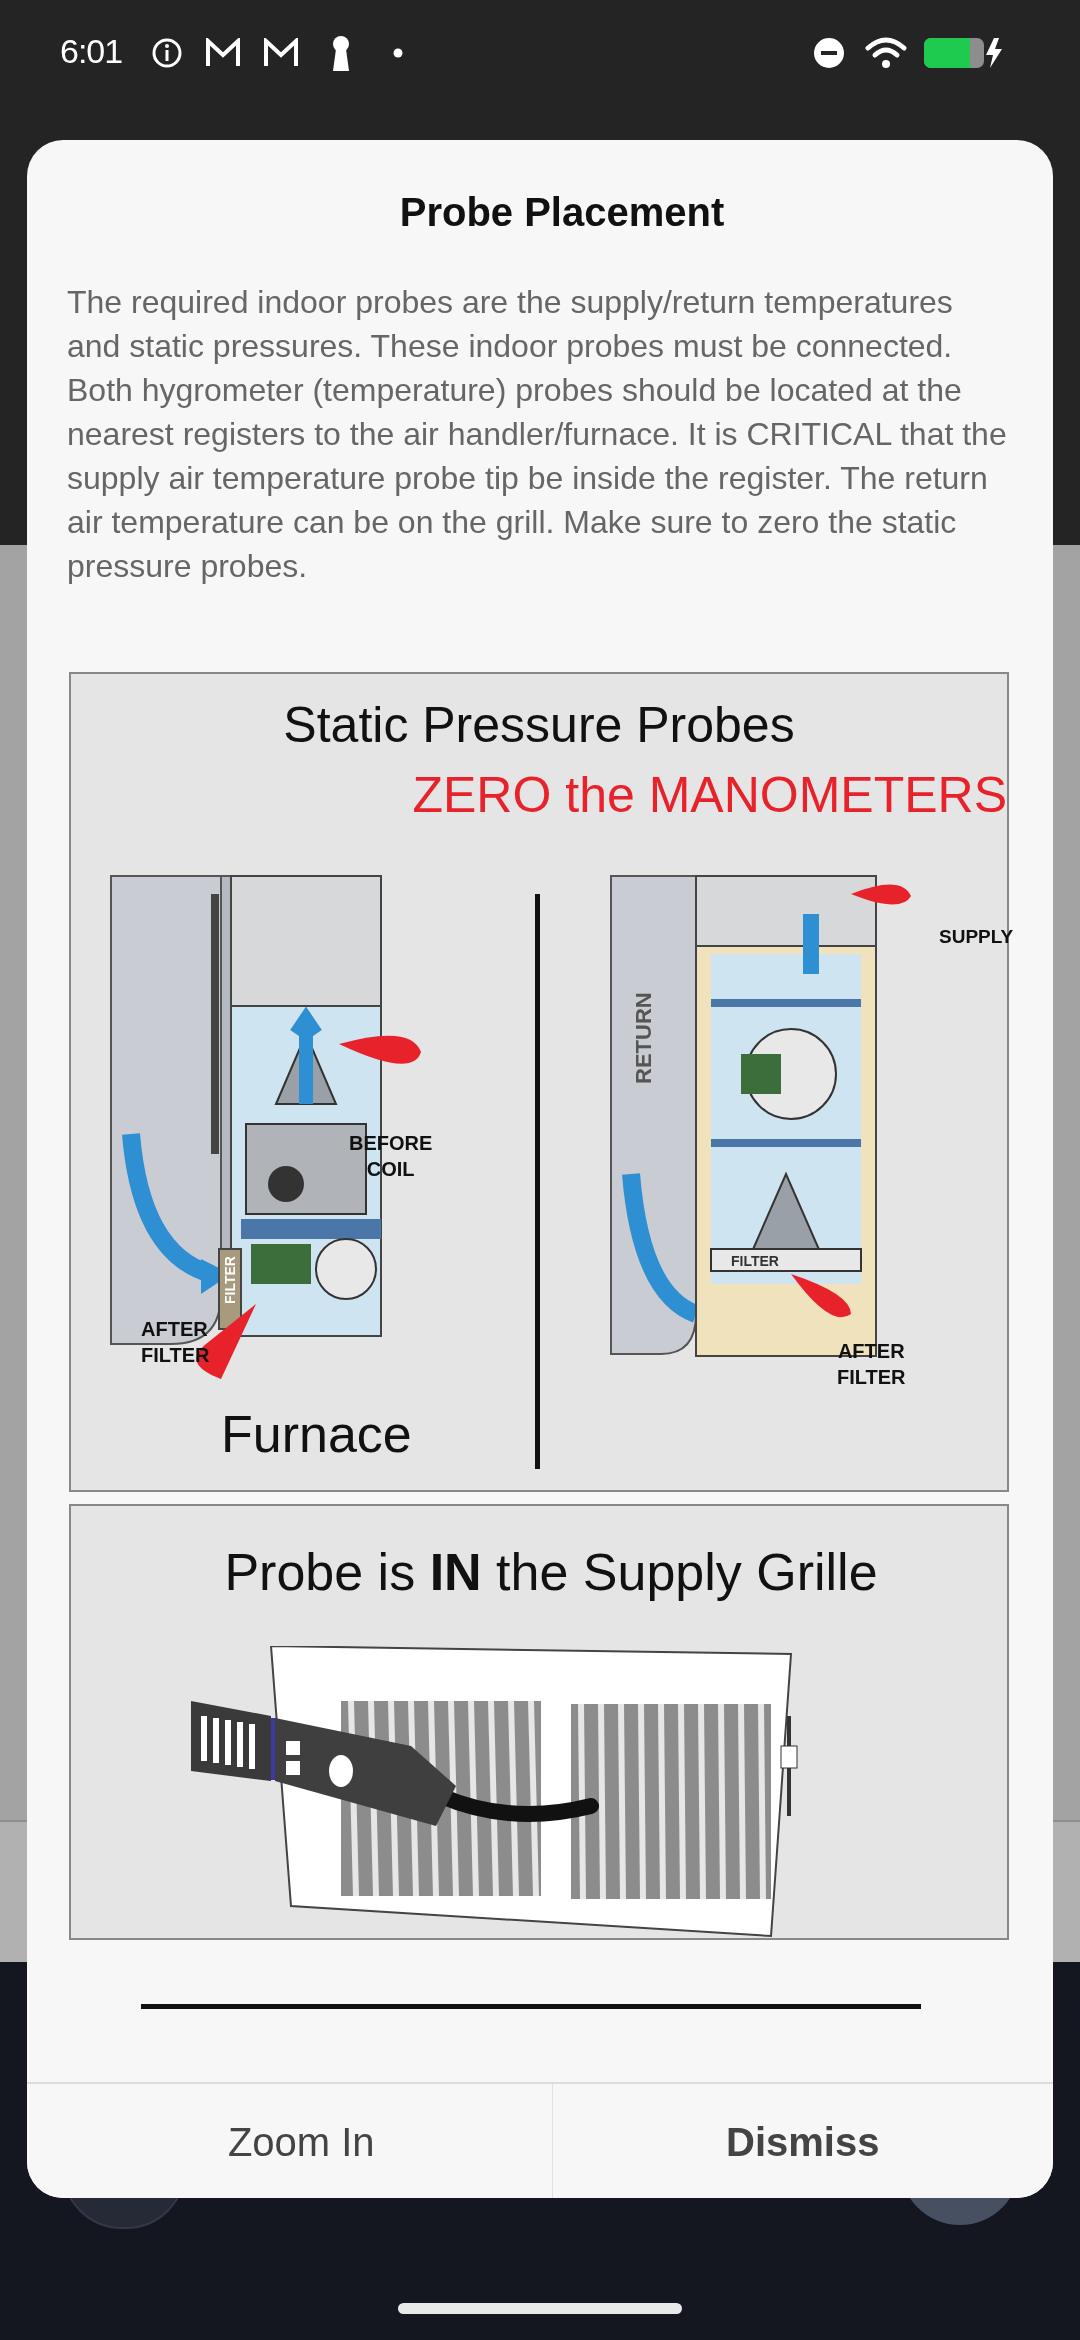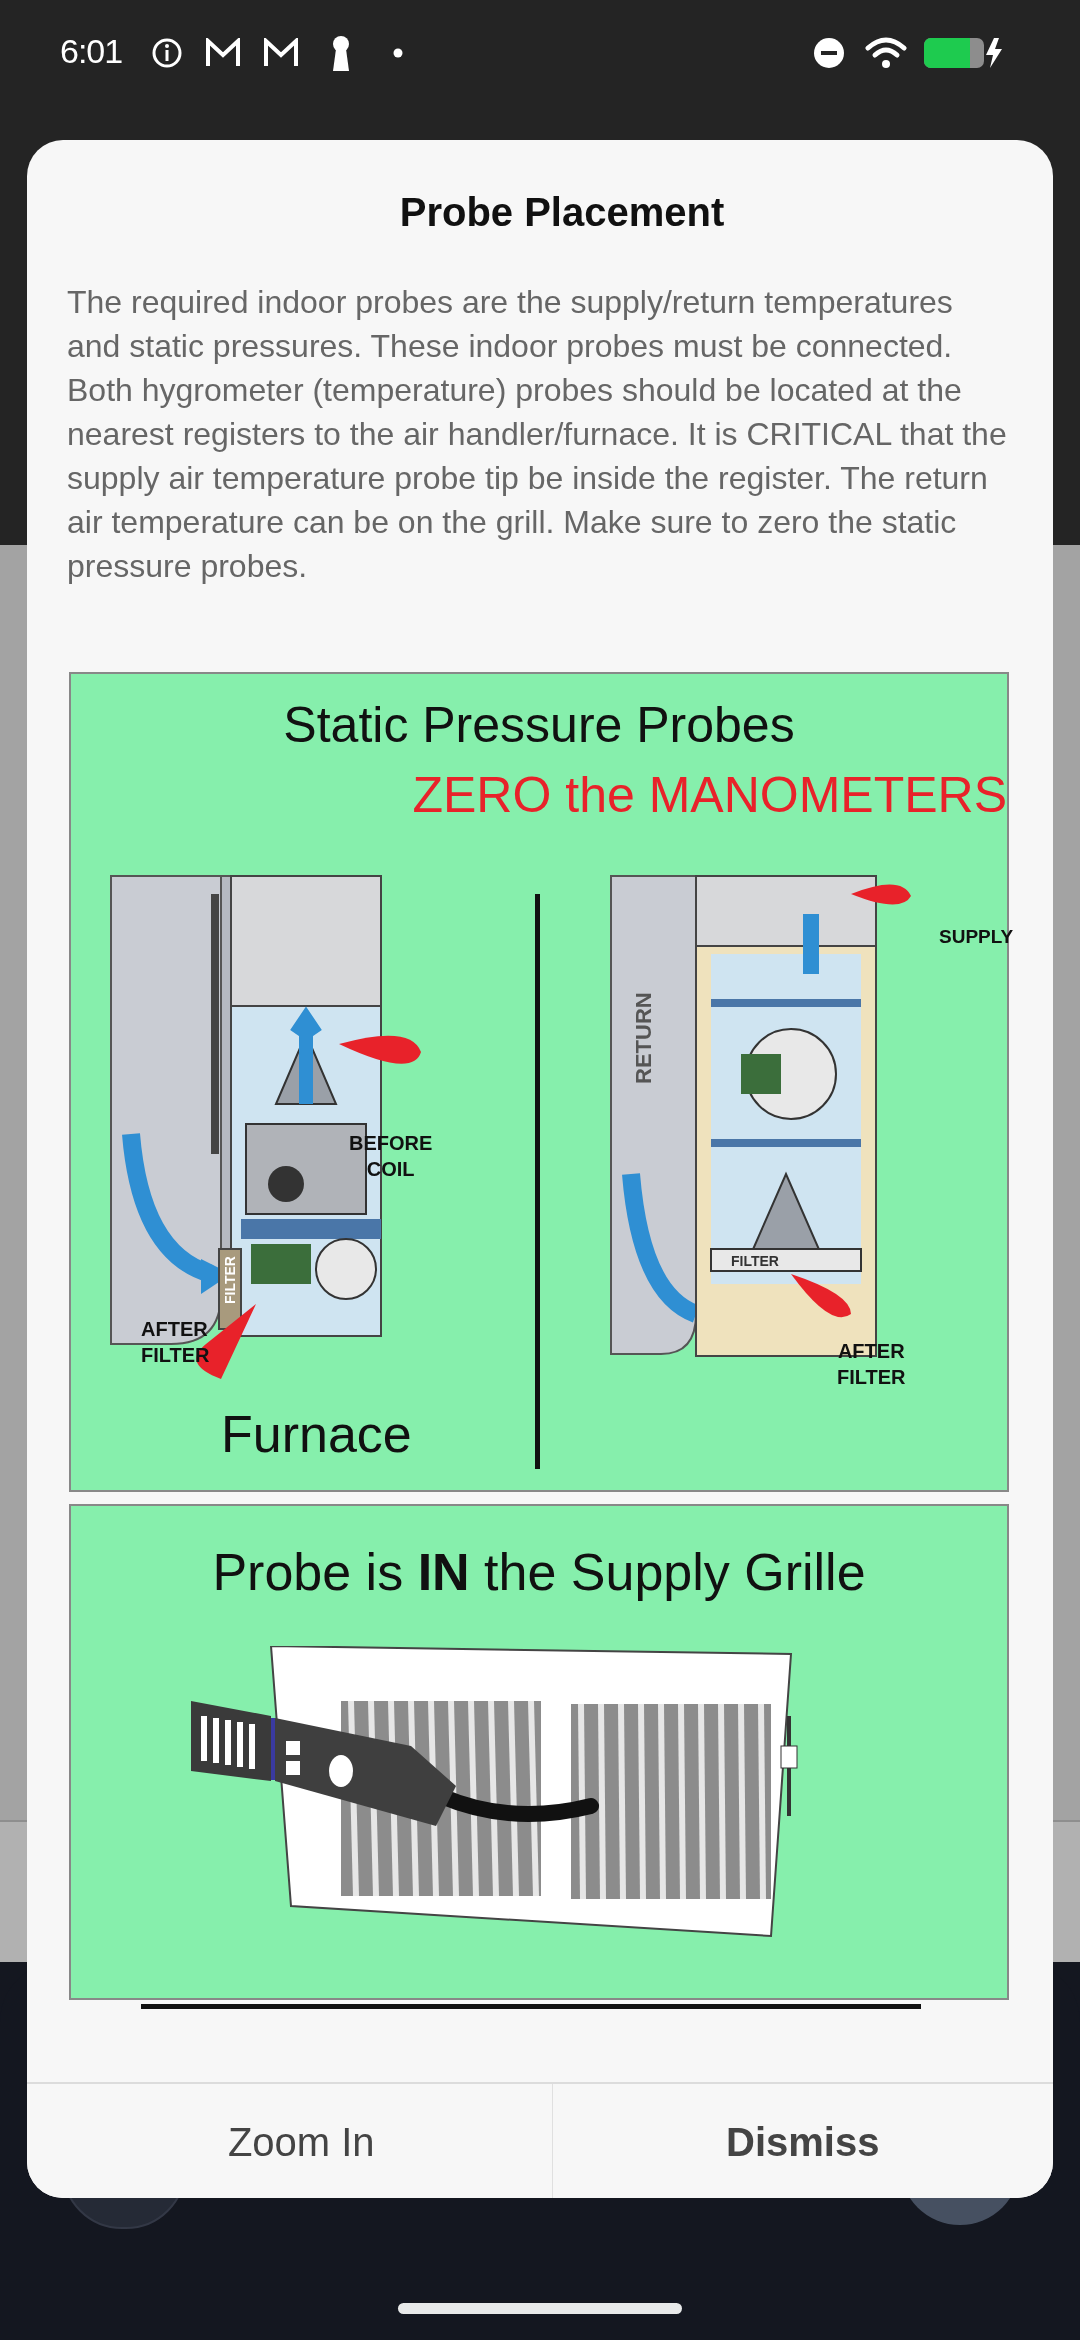--- a/index.html
+++ b/index.html
@@ -33,24 +33,24 @@
     font-size:40px; font-weight:bold; color:#111;margin-left:22px;
   }
   .modal-message {
     position:absolute; left:40px; top:140px; width:946px; text-align:left;
     font-size:32px; line-height:44px; color:#666;
   }
   .image-scroll {
     position:absolute; left:42px; top:532px; width:944px; height:1520px; overflow:hidden;
   }
   .figure {
-    position:relative; width:940px; background:#86efac; border:2px solid #888; box-sizing:border-box;
+    position:relative; width:940px; background:#e5e5e5; border:2px solid #888; box-sizing:border-box;
   }
   .fig1 { height:820px; margin-bottom:12px; }
-  .fig2 { height:496px; }
+  .fig2 { height:436px;padding-left:12px; }
   .fig-title { position:absolute; width:100%; text-align:center; color:#111; }
   .fig-sub { position:absolute; width:100%; text-align:right; color:#e8222a; }
   .callout { position:absolute; font-size:20px; font-weight:bold; color:#111; text-align:center; line-height:26px; }
   .unit-label { position:absolute; font-size:52px; color:#111; }
 
   .modal-actions {
     position:absolute; left:0; top:1942px; width:100%; height:116px;
     border-top:2px solid #dcdcdc; display:flex; background:#f7f7f7;
   }
   .action-btn {

